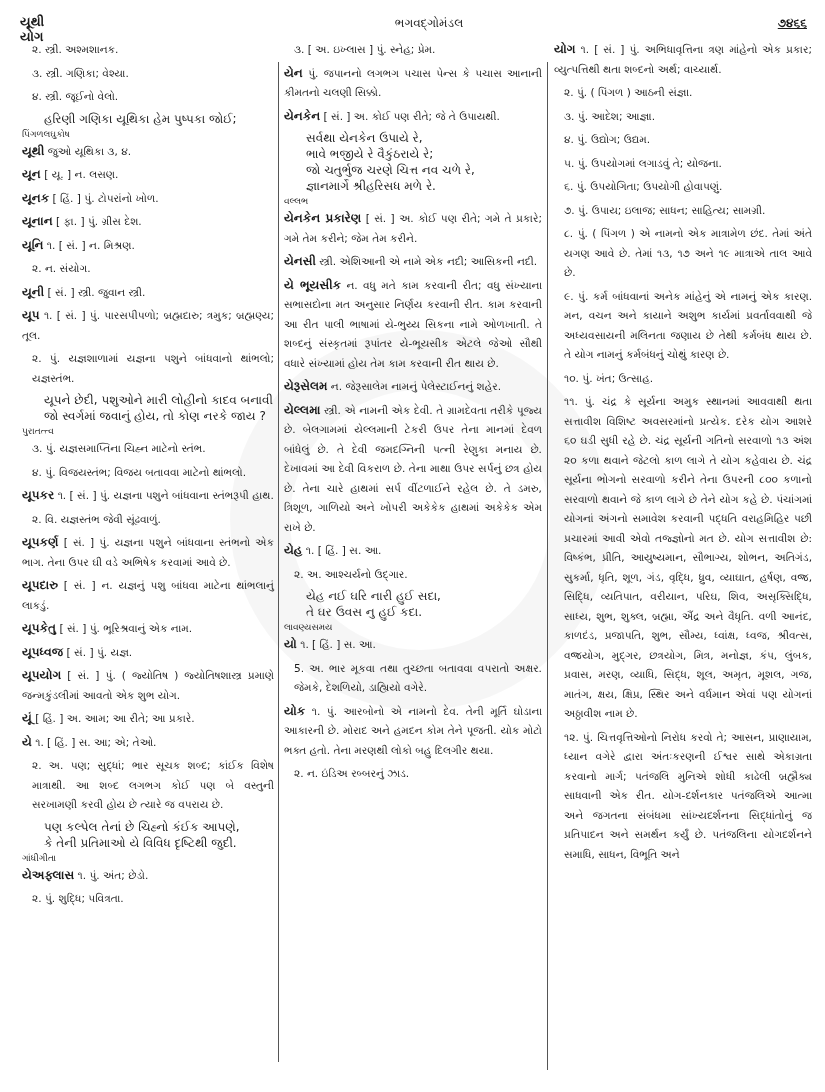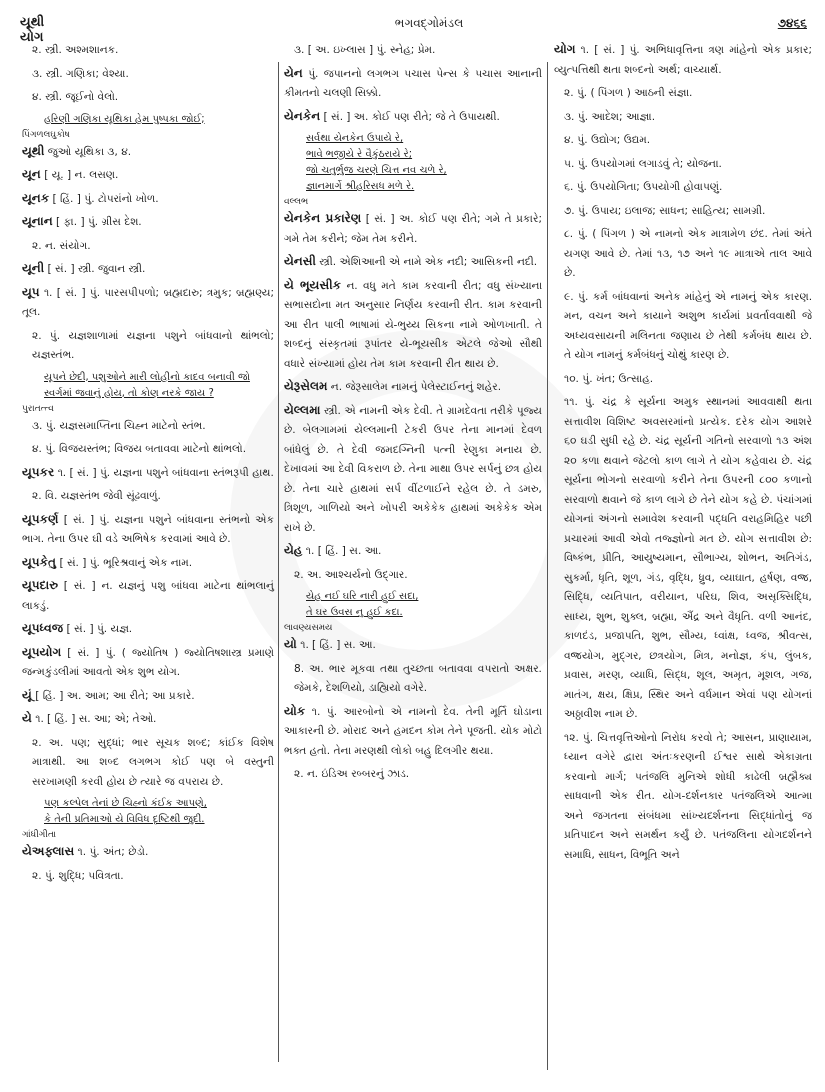--- a/index.html
+++ b/index.html
@@ -23,21 +23,21 @@
     }
     .col1 { left: 22px; width: 252px; }
     .col2 { left: 284px; width: 258px; }
     .col3 { left: 554px; width: 258px; }
     .rule { position: absolute; top: 62px; width: 1px; background: #555; }
     .rule1 { left: 278px; height: 1000px; }
     .rule2 { left: 547px; height: 1008px; }
     .entry { margin-bottom: 4px; text-align: justify; }
     .hw { font-weight: bold; font-size: 12px; }
     .sub { padding-left: 10px; }
-    .quote { padding-left: 22px; font-size: 10px; line-height: 16px; text-decoration: underline; }
+    .quote { padding-left: 22px; font-size: 12px; line-height: 16px; }
     .src { font-size: 9px; line-height: 15px; }
   </style>
 </head>
 <body>
 
 <div class="watermark"></div>
 
 <div class="header">
   <div class="hdr-left">
     <div>યૂથી</div>
@@ -53,33 +53,34 @@
 <div class="col col1" id="col1">
     <div class="entry sub">૨. સ્ત્રી. અશ્મશાનક.</div>
     <div class="entry sub">૩. સ્ત્રી. ગણિકા; વેશ્યા.</div>
     <div class="entry sub">૪. સ્ત્રી. જૂઈનો વેલો.</div>
     <div class="quote">હરિણી ગણિકા યૂથિકા હેમ પુષ્પકા જોઈ;</div>
     <div class="src">પિંગળલઘુકોષ</div>
     <div class="entry"><span class="hw">યૂથી</span><span> જુઓ યૂથિકા ૩, ૪.</span></div>
     <div class="entry"><span class="hw">યૂન</span><span> [ યૂ. ] ન. લસણ.</span></div>
     <div class="entry"><span class="hw">યૂનક</span><span> [ હિં. ] પું. ટોપરાંનો ખોળ.</span></div>
     <div class="entry"><span class="hw">યૂનાન</span><span> [ ફા. ] પું. ગ્રીસ દેશ.</span></div>
+    <div class="entry"><span class="hw">યૂનિ</span><span> ૧. [ સં. ] ન. મિશ્રણ.</span></div>
     <div class="entry sub">૨. ન. સંયોગ.</div>
     <div class="entry"><span class="hw">યૂની</span><span> [ સં. ] સ્ત્રી. જુવાન સ્ત્રી.</span></div>
     <div class="entry"><span class="hw">યૂપ</span><span> ૧. [ સં. ] પું. પારસપીપળો; બ્રહ્મદારુ; ત્રમુક; બ્રહ્મણ્ય; તૂલ.</span></div>
     <div class="entry sub">૨. પું. યજ્ઞશાળામાં યજ્ઞના પશુને બાંધવાનો થાંભલો; યજ્ઞસ્તંભ.</div>
     <div class="quote">યૂપને છેદી, પશુઓને મારી લોહીનો કાદવ બનાવી જો સ્વર્ગમાં જવાનું હોય, તો કોણ નરકે જાય ?</div>
     <div class="src">પુરાતત્ત્વ</div>
     <div class="entry sub">૩. પું. યજ્ઞસમાપ્તિના ચિહ્ન માટેનો સ્તંભ.</div>
     <div class="entry sub">૪. પું. વિજયસ્તંભ; વિજય બતાવવા માટેનો થાંભલો.</div>
     <div class="entry"><span class="hw">યૂપકર</span><span> ૧. [ સં. ] પું. યજ્ઞના પશુને બાંધવાના સ્તંભરૂપી હાથ.</span></div>
     <div class="entry sub">૨. વિ. યજ્ઞસ્તંભ જેવી સૂંઢવાળું.</div>
     <div class="entry"><span class="hw">યૂપકર્ણ</span><span> [ સં. ] પું. યજ્ઞના પશુને બાંધવાના સ્તંભનો એક ભાગ. તેના ઉપર ઘી વડે અભિષેક કરવામાં આવે છે.</span></div>
+    <div class="entry"><span class="hw">યૂપદારુ</span><span> [ સં. ] ન. યજ્ઞનું પશુ બાંધવા માટેના થાંભલાનું લાકડું.</span></div>
     <div class="entry"><span class="hw">યૂપકેતુ</span><span> [ સં. ] પું. ભૂરિશ્રવાનું એક નામ.</span></div>
-    <div class="entry"><span class="hw">યૂપદારુ</span><span> [ સં. ] ન. યજ્ઞનું પશુ બાંધવા માટેના થાંભલાનું લાકડું.</span></div>
     <div class="entry"><span class="hw">યૂપધ્વજ</span><span> [ સં. ] પું. યજ્ઞ.</span></div>
     <div class="entry"><span class="hw">યૂપયોગ</span><span> [ સં. ] પું. ( જ્યોતિષ ) જ્યોતિષશાસ્ત્ર પ્રમાણે જન્મકુંડલીમાં આવતો એક શુભ યોગ.</span></div>
     <div class="entry"><span class="hw">યૂં</span><span> [ હિં. ] અ. આમ; આ રીતે; આ પ્રકારે.</span></div>
     <div class="entry"><span class="hw">યે</span><span> ૧. [ હિં. ] સ. આ; એ; તેઓ.</span></div>
     <div class="entry sub">૨. અ. પણ; સુદ્ધાં; ભાર સૂચક શબ્દ; કાંઈક વિશેષ માત્રાથી. આ શબ્દ લગભગ કોઈ પણ બે વસ્તુની સરખામણી કરવી હોય છે ત્યારે જ વપરાય છે.</div>
     <div class="quote">પણ કલ્પેલ તેનાં છે ચિહ્નો કંઈક આપણે,</div>
     <div class="quote">કે તેની પ્રતિમાઓ યે વિવિધ દૃષ્ટિથી જુદી.</div>
     <div class="src">ગાંધીગીતા</div>
     <div class="entry"><span class="hw">યેઅફ્લાસ</span><span> ૧. પું. અંત; છેડો.</span></div>
     <div class="entry sub">૨. પું. શુદ્ધિ; પવિત્રતા.</div>
@@ -97,21 +98,21 @@
     <div class="entry"><span class="hw">યેનસી</span><span> સ્ત્રી. એશિઆની એ નામે એક નદી; આસિકની નદી.</span></div>
     <div class="entry"><span class="hw">યે ભૂયસીક</span><span> ન. વધુ મતે કામ કરવાની રીત; વધુ સંખ્યાના સભાસદોના મત અનુસાર નિર્ણય કરવાની રીત. કામ કરવાની આ રીત પાલી ભાષામાં યે-ભુય્ય સિકના નામે ઓળખાતી. તે શબ્દનું સંસ્કૃતમાં રૂપાંતર યે-ભૂયસીક એટલે જેઓ સૌથી વધારે સંખ્યામાં હોય તેમ કામ કરવાની રીત થાય છે.</span></div>
     <div class="entry"><span class="hw">યેરૂસેલમ</span><span> ન. જેરૂસાલેમ નામનું પેલેસ્ટાઈનનું શહેર.</span></div>
     <div class="entry"><span class="hw">યેલ્લમા</span><span> સ્ત્રી. એ નામની એક દેવી. તે ગ્રામદેવતા તરીકે પૂજ્ય છે. બેલગામમાં યેલ્લમાની ટેકરી ઉપર તેના માનમાં દેવળ બાંધેલું છે. તે દેવી જમદગ્નિની પત્ની રેણુકા મનાય છે. દેખાવમાં આ દેવી વિકરાળ છે. તેના માથા ઉપર સર્પનું છત્ર હોય છે. તેના ચારે હાથમાં સર્પ વીંટળાઈને રહેલ છે. તે ડમરુ, ત્રિશૂળ, ગાળિયો અને ખોપરી અકેકેક હાથમાં અકેકેક એમ રાખે છે.</span></div>
     <div class="entry"><span class="hw">યેહ</span><span> ૧. [ હિં. ] સ. આ.</span></div>
     <div class="entry sub">૨. અ. આશ્ચર્યનો ઉદ્ગાર.</div>
     <div class="quote">યેહ નઈ ઘરિ નારી હુઈ સદા,</div>
     <div class="quote">તે ઘર ઉવસ નુ હુઈ કદા.</div>
     <div class="src">લાવણ્યસમય</div>
     <div class="entry"><span class="hw">યો</span><span> ૧. [ હિં. ] સ. આ.</span></div>
-    <div class="entry sub">8. અ. ભાર મૂકવા તથા તુચ્છતા બતાવવા વપરાતો અક્ષર. જેમકે, દેશળિયો, ડાહ્યિયો વગેરે.</div>
+    <div class="entry sub">5. અ. ભાર મૂકવા તથા તુચ્છતા બતાવવા વપરાતો અક્ષર. જેમકે, દેશળિયો, ડાહ્યિયો વગેરે.</div>
     <div class="entry"><span class="hw">યોક</span><span> ૧. પું. આરબોનો એ નામનો દેવ. તેની મૂર્તિ ઘોડાના આકારની છે. મોરાદ અને હમદન કોમ તેને પૂજતી. યોક મોટો ભક્ત હતો. તેના મરણથી લોકો બહુ દિલગીર થયા.</span></div>
     <div class="entry sub">૨. ન. ઇંડિઅ રબ્બરનું ઝાડ.</div>
   </div>
 <div class="col col3" id="col3">
     <div class="entry"><span class="hw">યોગ</span><span> ૧. [ સં. ] પું. અભિધાવૃત્તિના ત્રણ માંહેનો એક પ્રકાર; વ્યુત્પત્તિથી થતા શબ્દનો અર્થ; વાચ્યાર્થ.</span></div>
     <div class="entry sub">૨. પું. ( પિંગળ ) આઠની સંજ્ઞા.</div>
     <div class="entry sub">૩. પું. આદેશ; આજ્ઞા.</div>
     <div class="entry sub">૪. પું. ઉદ્યોગ; ઉદ્યમ.</div>
     <div class="entry sub">૫. પું. ઉપયોગમાં લગાડવું તે; યોજના.</div>
     <div class="entry sub">૬. પું. ઉપયોગિતા; ઉપયોગી હોવાપણું.</div>

